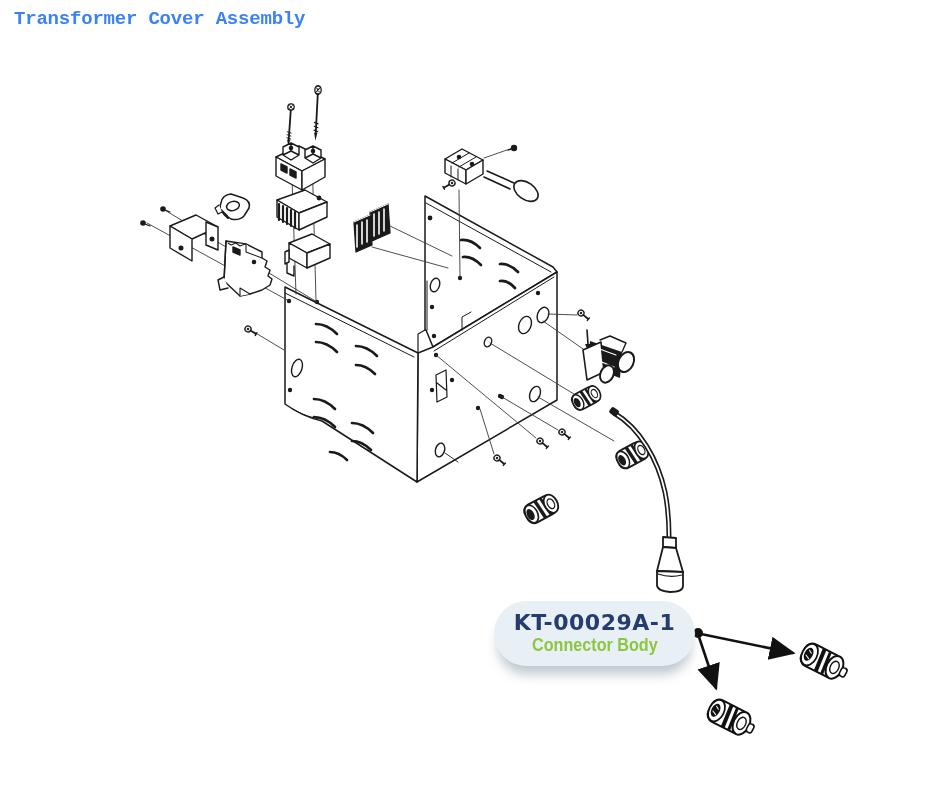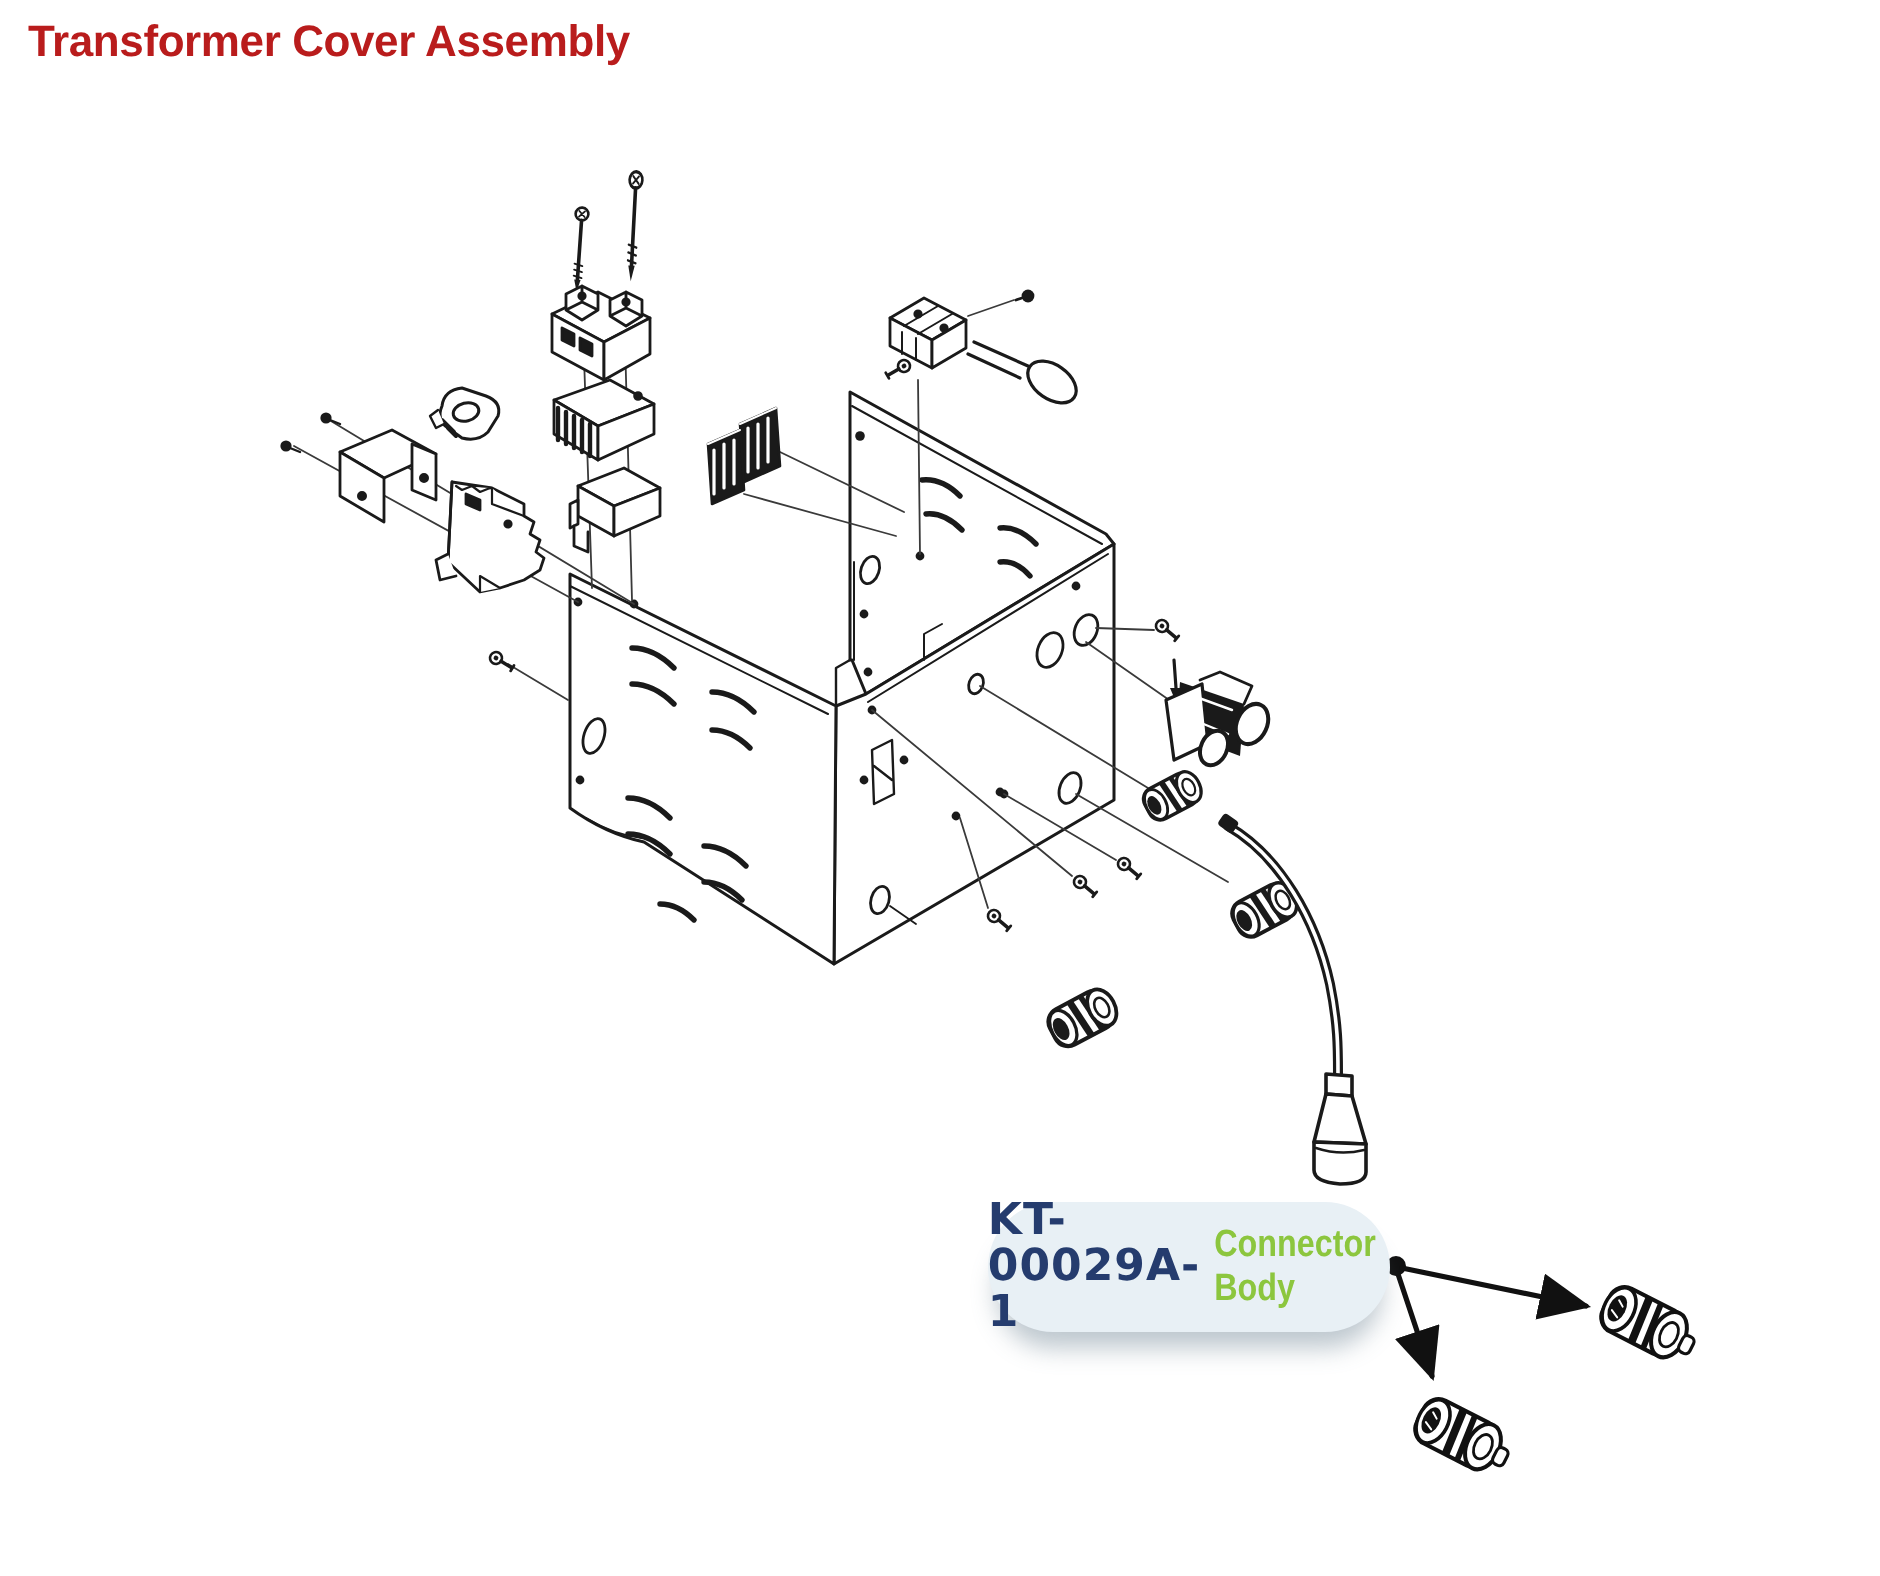--- a/index.html
+++ b/index.html
@@ -6,28 +6,28 @@
     --line:#1a1a1a; --navy:#253c6e; --green:#8cc63e;
     --pill_bg:#e8f0f5; --page_bg:#ffffff;
   }
   html,body{margin:0;padding:0;background:var(--page_bg);}
   .stage{
     position:relative;width:940px;height:788px;background:var(--page_bg);
     overflow:hidden;font-family:"Liberation Sans",sans-serif;
   }
   .page-title{
     position:absolute;left:14px;top:8px;margin:0;
-    font-size:22px;font-weight:bold;letter-spacing:-0.2px;color:#b91c1c;
-    font-family:Liberation Sans, sans-serif;
+    font-size:19px;font-weight:bold;letter-spacing:-0.2px;color:#3b82f6;
+    font-family:Liberation Mono, monospace;
   }
   svg.diagram{position:absolute;left:0;top:0;}
   .callout{
     position:absolute;left:494px;top:601px;width:201px;height:65px;
     background:var(--pill_bg);border-radius:34px;
-    display:flex;align-items:center;justify-content:center;
+    display:flex;flex-direction:column;align-items:center;justify-content:center;
     box-shadow:0 12px 12px -4px rgba(108,130,146,.45);
     z-index:3;
   }
   .callout .pn{
     color:var(--navy);font-weight:800;font-size:22px;line-height:1.05;
     letter-spacing:.5px;font-family:"DejaVu Sans","Liberation Sans",sans-serif;
   }
   .callout .pname{
     color:var(--green);font-weight:bold;font-size:19px;line-height:1.15;
     display:inline-block;transform:scaleX(.85);

